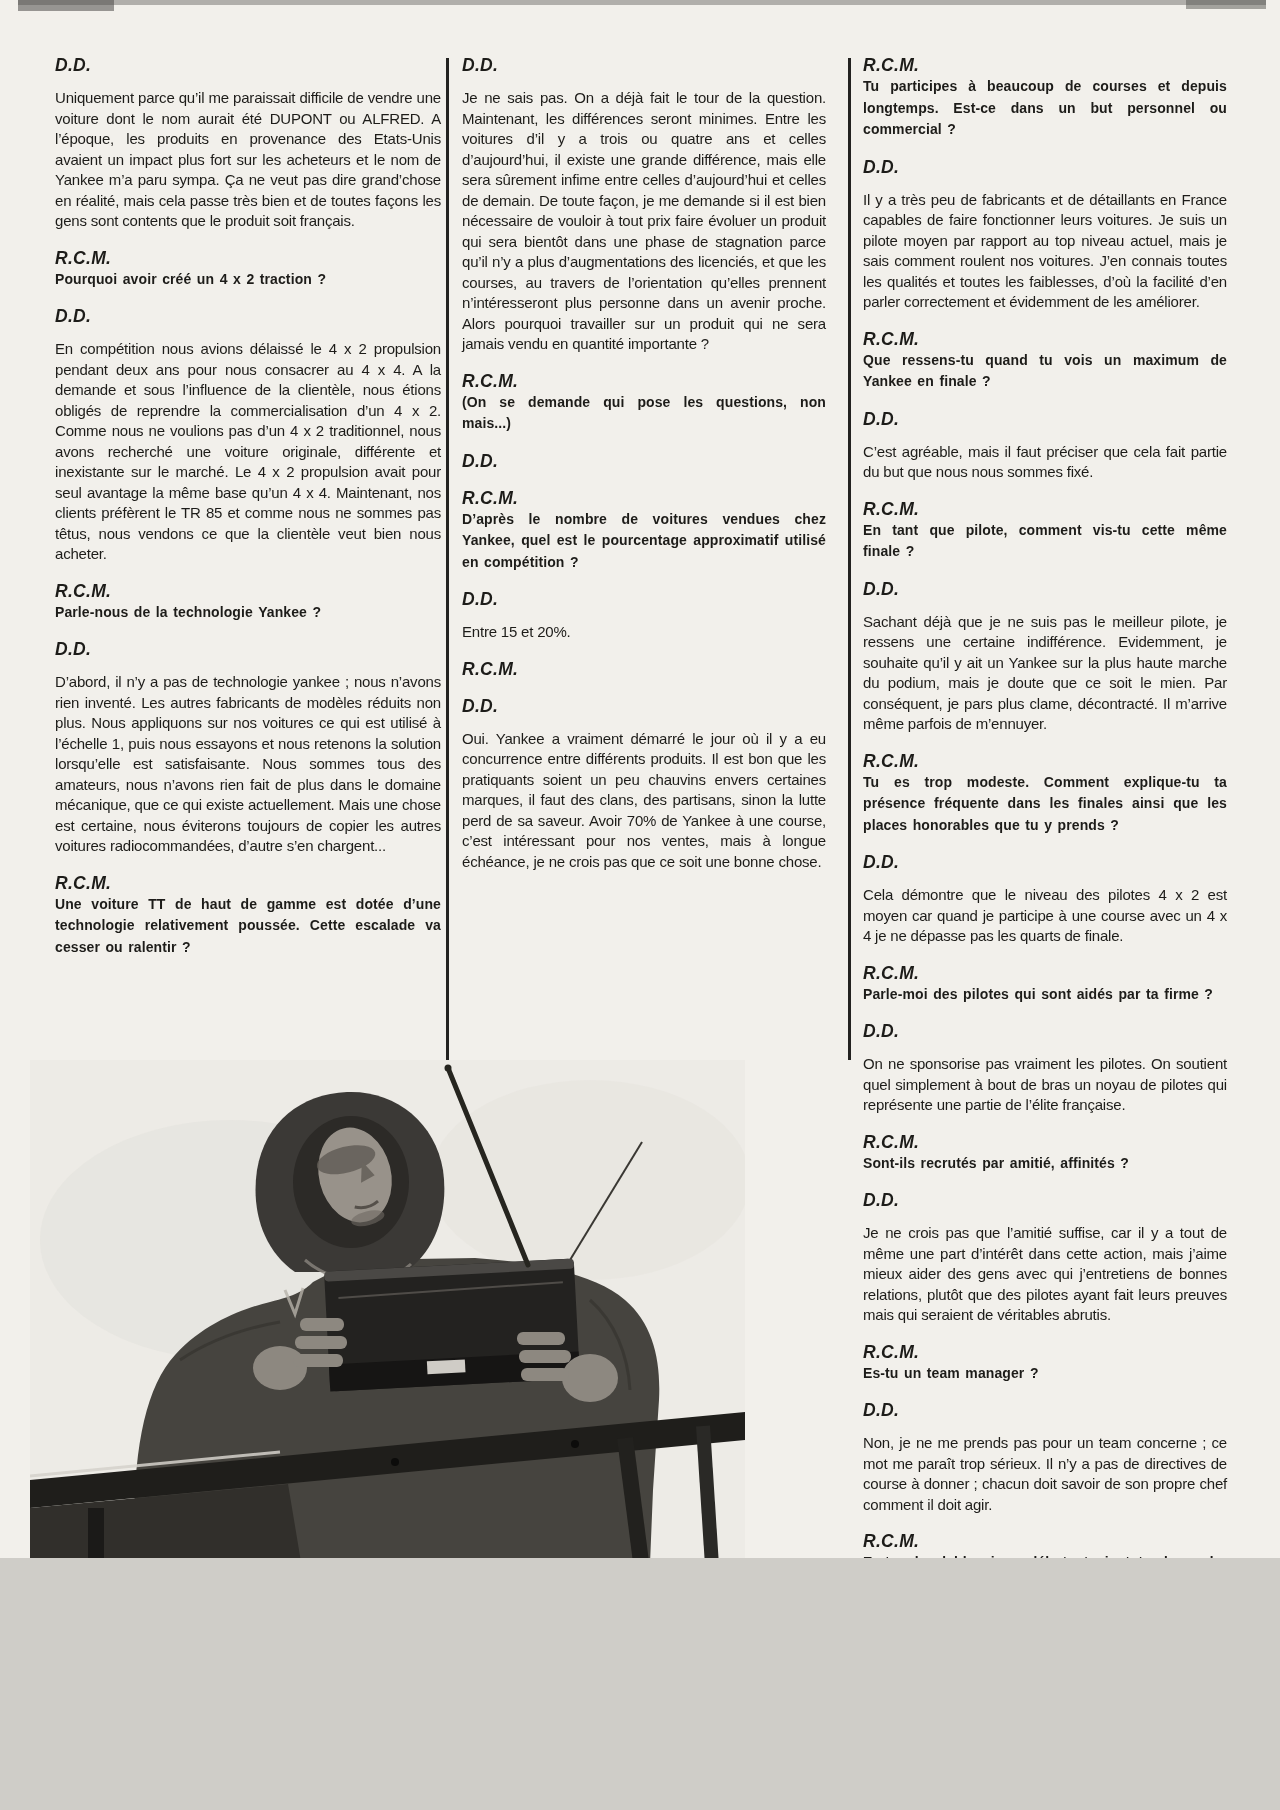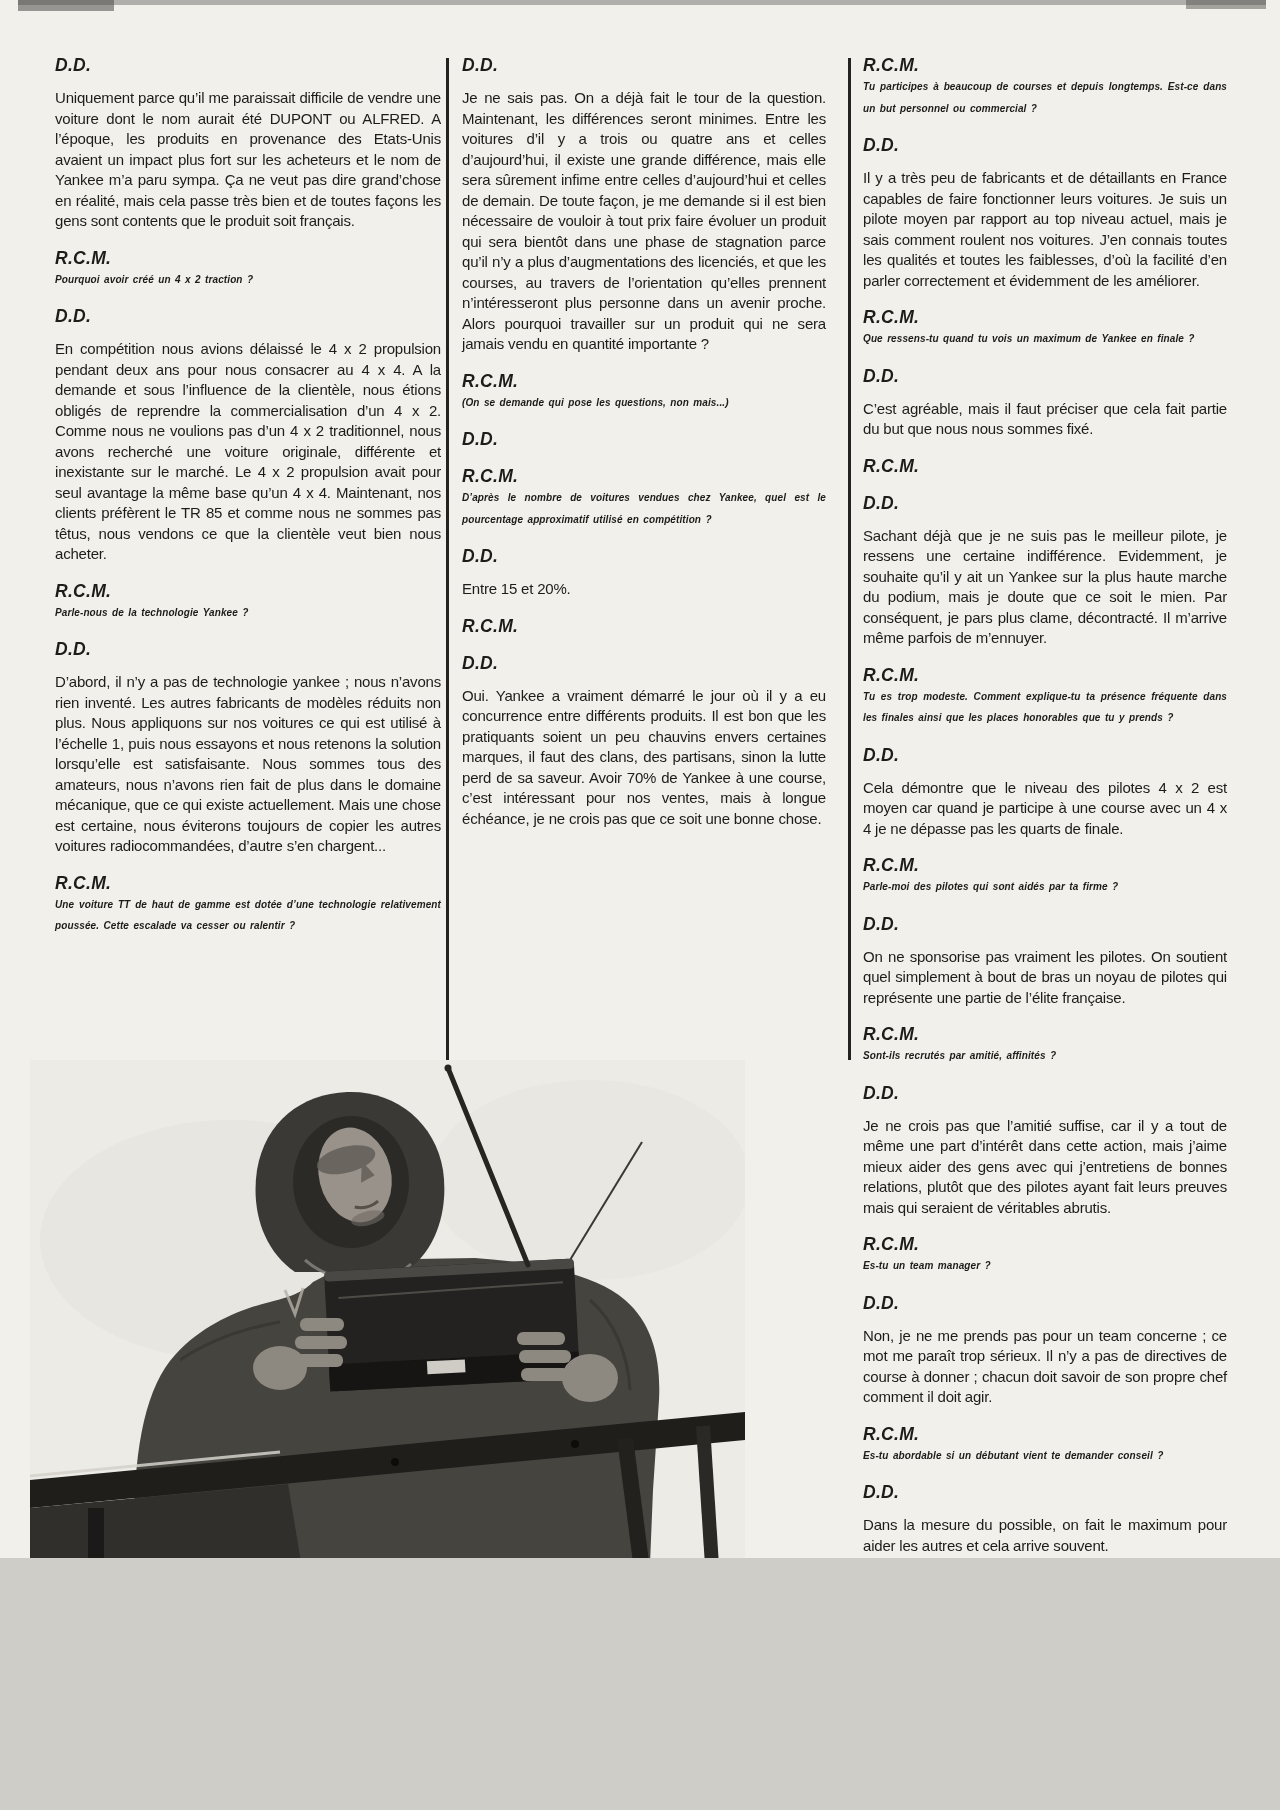--- a/index.html
+++ b/index.html
@@ -18,21 +18,21 @@
   #col2{left:462px;width:364px;}
   #col3{left:863px;width:364px;}
 
   .vrule{position:absolute;top:58px;width:3px;background:#232220;}
   #rule1{left:446px;height:1002px;}
   #rule2{left:848px;height:1002px;}
 
   .block{margin:0 0 15px 0;}
   .speaker{font-weight:bold;font-style:italic;font-size:17.5px;line-height:22px;letter-spacing:.3px;}
   .answer{font-size:15px;line-height:20.5px;letter-spacing:-.2px;margin-top:12px;}
-  .question{font-weight:bold;font-style:italic;font-size:10px;line-height:21.5px;word-spacing:1.5px;letter-spacing:.1px;}
+  .question{font-weight:bold;font-size:14px;line-height:21.5px;word-spacing:1.5px;letter-spacing:.1px;}
 
   .photo{position:absolute;left:30px;top:1060px;width:715px;height:750px;margin:0;}
   .photo svg{display:block;width:100%;height:100%;}
   .page-number{position:absolute;left:56px;top:1722px;font-size:17px;line-height:20px;color:#2f2d29;z-index:5;}
 </style>
 </head>
 <body>
 
 <div class="page">
 
@@ -109,20 +109,21 @@
       <div class="block">
         <div class="speaker">R.C.M.</div>
         <div class="question">Que ressens-tu quand tu vois un maximum de Yankee en finale ?</div>
       </div>
       <div class="block">
         <div class="speaker">D.D.</div>
         <div class="answer">C’est agréable, mais il faut préciser que cela fait partie du but que nous nous sommes fixé.</div>
       </div>
       <div class="block">
         <div class="speaker">R.C.M.</div>
+        <div class="question">En tant que pilote, comment vis-tu cette même finale ?</div>
       </div>
       <div class="block">
         <div class="speaker">D.D.</div>
         <div class="answer">Sachant déjà que je ne suis pas le meilleur pilote, je ressens une certaine indifférence. Evidemment, je souhaite qu’il y ait un Yankee sur la plus haute marche du podium, mais je doute que ce soit le mien. Par conséquent, je pars plus clame, décontracté. Il m’arrive même parfois de m’ennuyer.</div>
       </div>
       <div class="block">
         <div class="speaker">R.C.M.</div>
         <div class="question">Tu es trop modeste. Comment explique-tu ta présence fréquente dans les finales ainsi que les places honorables que tu y prends ?</div>
       </div>
       <div class="block">

